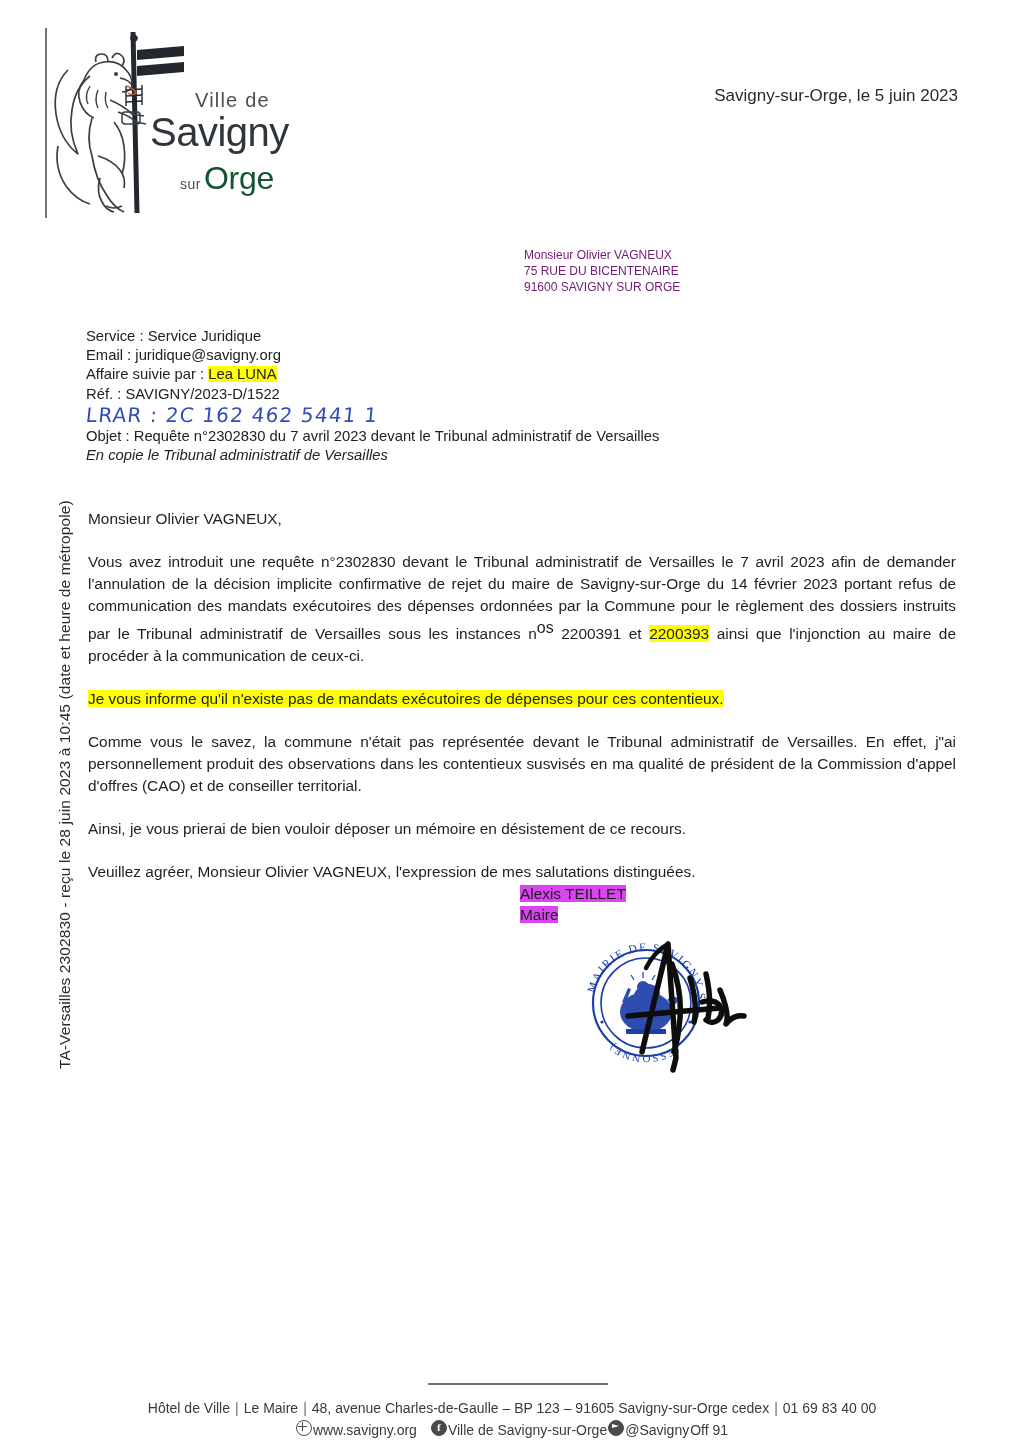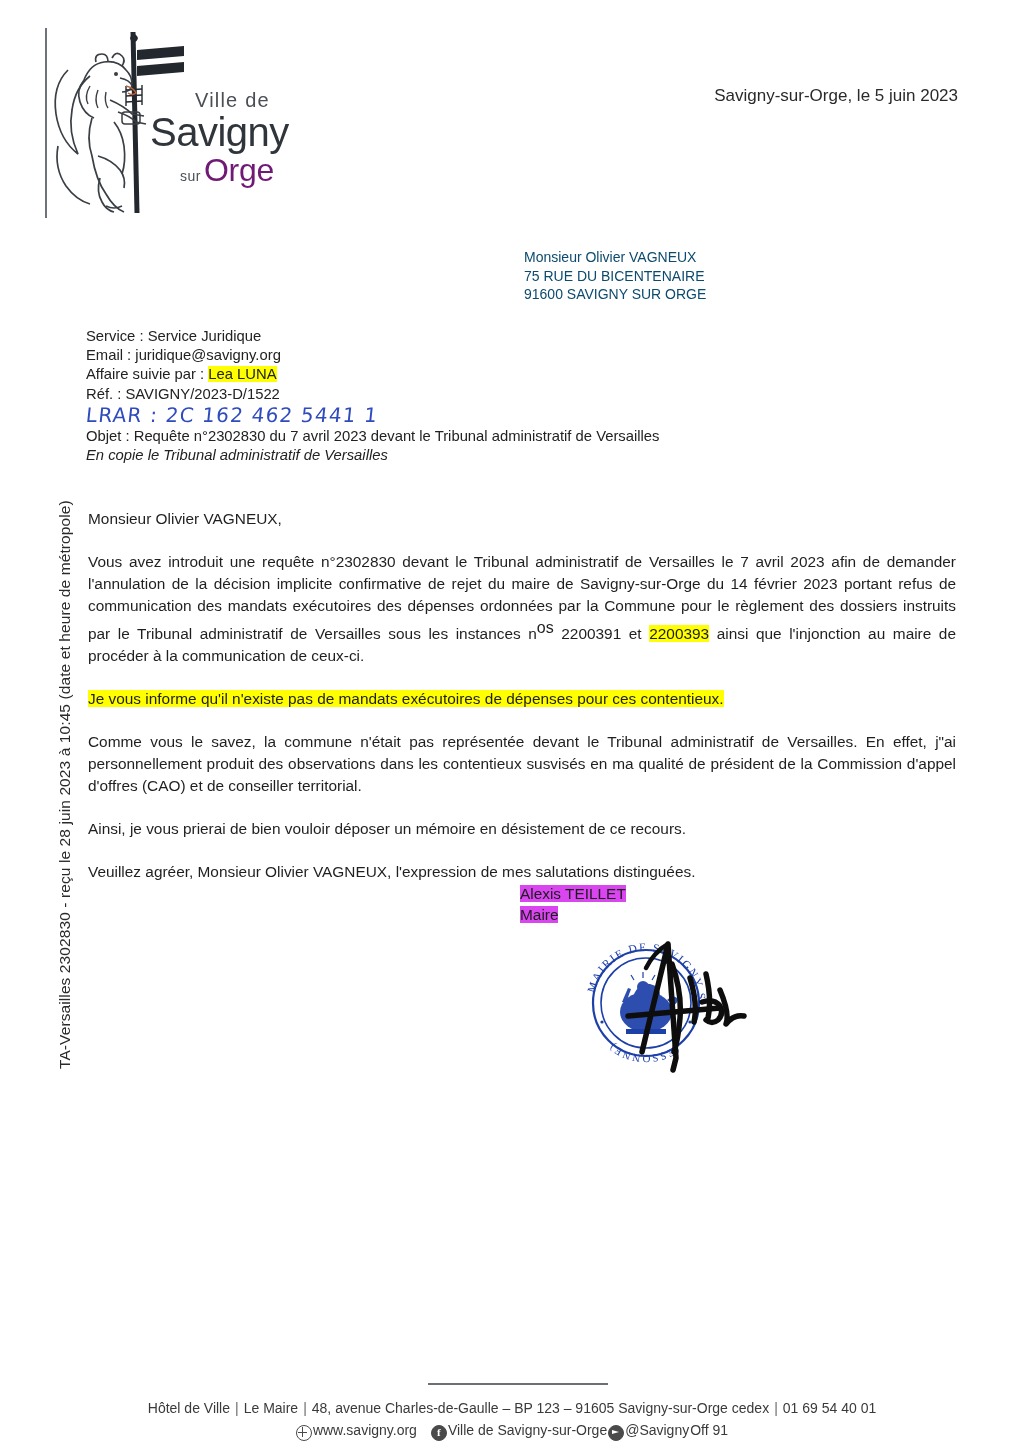--- a/index.html
+++ b/index.html
@@ -57,45 +57,45 @@
     color: #4a4f55;
   }
   .lw-savigny {
     font-size: 40px;
     font-weight: 400;
     letter-spacing: -0.5px;
     margin-top: 2px;
     color: #2f353b;
   }
   .lw-sur-orge {
-    margin-top: 2px;
+    margin-top: 10px;
     margin-left: 30px;
     display: flex;
     align-items: baseline;
   }
   .lw-sur { font-size: 14px; letter-spacing: 0.5px; color: #4a4f55; }
-  .lw-orge { font-size: 32px; letter-spacing: -0.3px; color: #701a75; margin-left: 3px; }
+  .lw-orge { font-size: 32px; letter-spacing: -0.3px; color: #14532d; margin-left: 3px; }
 
   
   .doc-date {
     position: absolute;
     right: 66px;
     top: 86px;
     font-size: 17px;
     color: #2a2a2a;
   }
 
   
   .recipient {
     position: absolute;
     left: 524px;
     top: 248px;
-    font-size: 14px;
+    font-size: 12px;
     line-height: 1.33;
-    color: #0c4a6e;
+    color: #701a75;
   }
 
   
   .refblock {
     position: absolute;
     left: 86px;
     top: 327px;
     font-size: 14.8px;
     line-height: 1.30;
     color: #222222;
@@ -164,21 +164,21 @@
     position: absolute;
     left: 0;
     top: 1398px;
     width: 1024px;
     text-align: center;
     font-size: 14px;
     line-height: 1.55;
     color: #3a3a3a;
   }
   .footer .sep { padding: 0 5px; color: #6a6a6a; }
-  .footer .fline2 { display: flex; justify-content: center; align-items: flex-end; gap: 1px; }
+  .footer .fline2 { display: flex; justify-content: center; align-items: flex-start; gap: 1px; }
   .ficon {
     display: inline-block;
     width: 14px; height: 14px;
     border-radius: 50%;
     border: 1.3px solid #4a4a4a;
     position: relative;
     vertical-align: -2px;
   }
   .ficon.globe::before {
     content: "";
@@ -363,21 +363,21 @@
         <path d="M130 72 q12 -4 18 4 q4 8 -2 14 q-6 5 -12 0"></path>
         <path d="M148 60 q10 24 6 34 q8 -10 18 -8"></path>
       </g>
       <path d="M96 14 q-14 8 -22 24" fill="none" stroke="#0d0d0d" stroke-width="4.5" stroke-linecap="round"></path>
     </svg>
   </div>
 
   <div class="footer-rule"></div>
   <div class="footer">
     <div class="fline1">
-      <span>Hôtel de Ville</span><span class="sep">|</span><span>Le Maire</span><span class="sep">|</span><span>48, avenue Charles-de-Gaulle – BP 123 – 91605 Savigny-sur-Orge cedex</span><span class="sep">|</span><span>01 69 54 40 01</span>
+      <span>Hôtel de Ville</span><span class="sep">|</span><span>Le Maire</span><span class="sep">|</span><span>48, avenue Charles-de-Gaulle – BP 123 – 91605 Savigny-sur-Orge cedex</span><span class="sep">|</span><span>01 69 83 40 00</span>
     </div>
     <div class="fline2">
       <span class="ficon globe"></span>
         <span>www.savigny.org</span>
       <span class="gap-wide"></span>
       <span class="ficon fb">f</span>
         <span>Ville de Savigny-sur-Orge</span>
       <span class="ficon tw"></span>
         <span>@Savigny</span>
       <span>Off  91</span>

